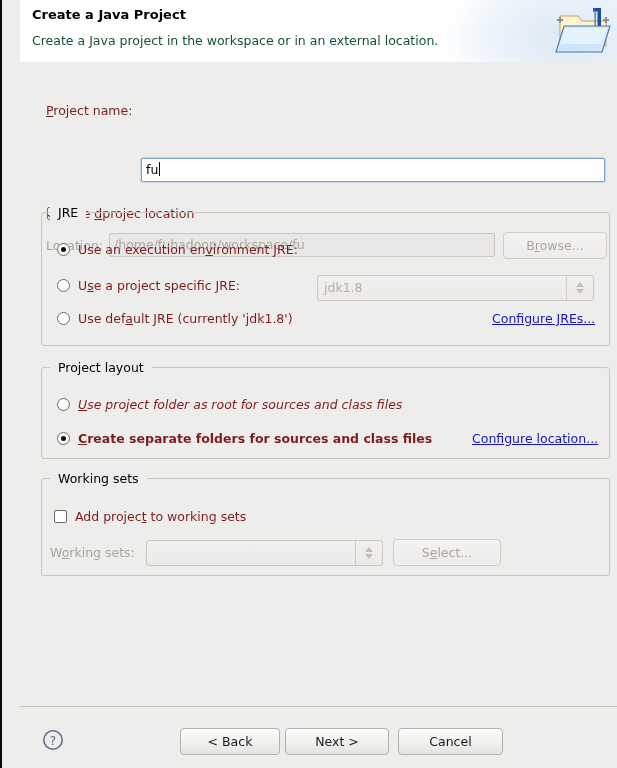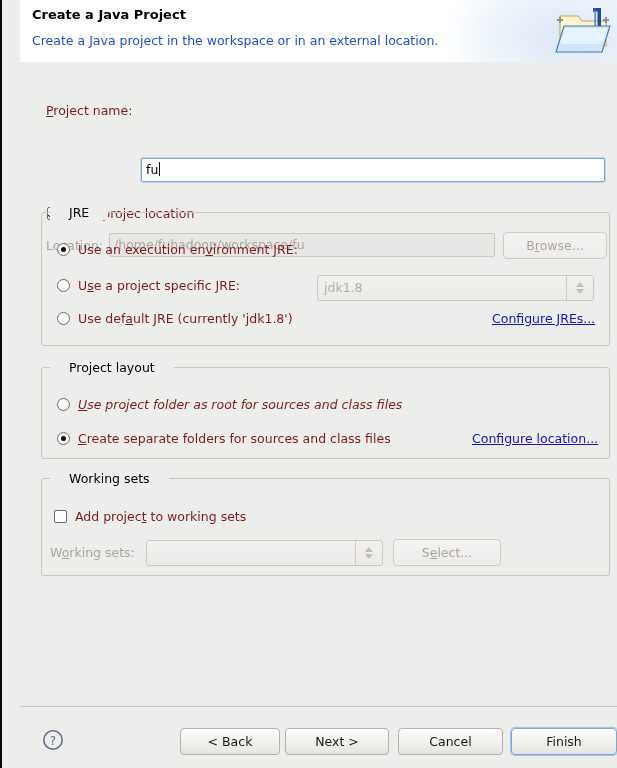--- a/index.html
+++ b/index.html
@@ -107,21 +107,21 @@
     position: absolute;
     left: 12px; top: 7px;
     font-weight: bold;
     font-size: 13px;
     color: #000000;
   }
   .banner-desc {
     position: absolute;
     left: 12px; top: 33px;
     font-size: 12.5px;
-    color: #1d4ed8;
+    color: #14532d;
   }
   .banner-icon {
     position: absolute;
     left: 532px; top: 2px;
     width: 62px; height: 56px;
   }
 
   
   .content {
     position: absolute;
@@ -202,21 +202,21 @@
     position: absolute;
     box-sizing: border-box;
     border: 1px solid #c9c6c2;
     border-radius: 3px;
     background: transparent;
   }
   .group-title {
     position: absolute;
     top: -8px;
     left: 8px;
-    padding: 0 19px;
+    padding: 0 8px;
     background: #ededeb;
     font-size: 12.5px;
     color: #000000;
     white-space: nowrap;
   }
 
   
   .cb {
     position: absolute;
     box-sizing: border-box;
@@ -419,21 +419,21 @@
 
       <div class="group" style="left:21px; top:304px; width:569px; height:92px;">
         <div class="group-title">Project layout</div>
 
         <div class="rb" style="left:15px; top:30px;"></div>
         <div class="lbl" style="position:absolute; left:36px; top:29px;font-style:italic;">
           <span class="u">U</span><span>se project folder as root for sources and class files</span>
         </div>
 
         <div class="rb sel" style="left:15px; top:64px;"></div>
-        <div class="lbl" style="position:absolute; left:36px; top:63px;">
+        <div class="lbl" style="position:absolute; left:36px; top:63px;font-weight:bold;">
           <span class="u">C</span><span>reate separate folders for sources and class files</span>
         </div>
         <div class="link" style="left:430px; top:63px;">Configure location...</div>
       </div>
 
       <div class="group" style="left:21px; top:415px; width:569px; height:98px;">
         <div class="group-title">Working sets</div>
 
         <div class="cb" style="left:12px; top:31px;"></div>
         <div class="lbl" style="position:absolute; left:33px; top:30px;">
@@ -461,17 +461,16 @@
     <div class="buttonbar">
       <div class="help-icon" style="left:22px; top:22px;">
         <svg width="22" height="22" viewBox="0 0 22 22">
           <circle cx="11" cy="11" r="9.2" fill="none" stroke="#5a6a80" stroke-width="1.5"></circle>
           <text x="11" y="15.6" text-anchor="middle" font-family="DejaVu Sans, sans-serif" font-size="12" fill="#5a6a80">?</text>
         </svg>
       </div>
       <div class="btn" style="left:160px; top:21px; width:100px;">&lt; Back</div>
       <div class="btn" style="left:378px; top:21px; width:105px;">Cancel</div>
       <div class="btn" style="left:265px; top:21px; width:104px;">Next &gt;</div>
-      <div class="btn focus" style="left:491px; top:21px; width:106px;">Finish</div>
     </div>
 
   </div>
 </div>
 
 </body></html>

